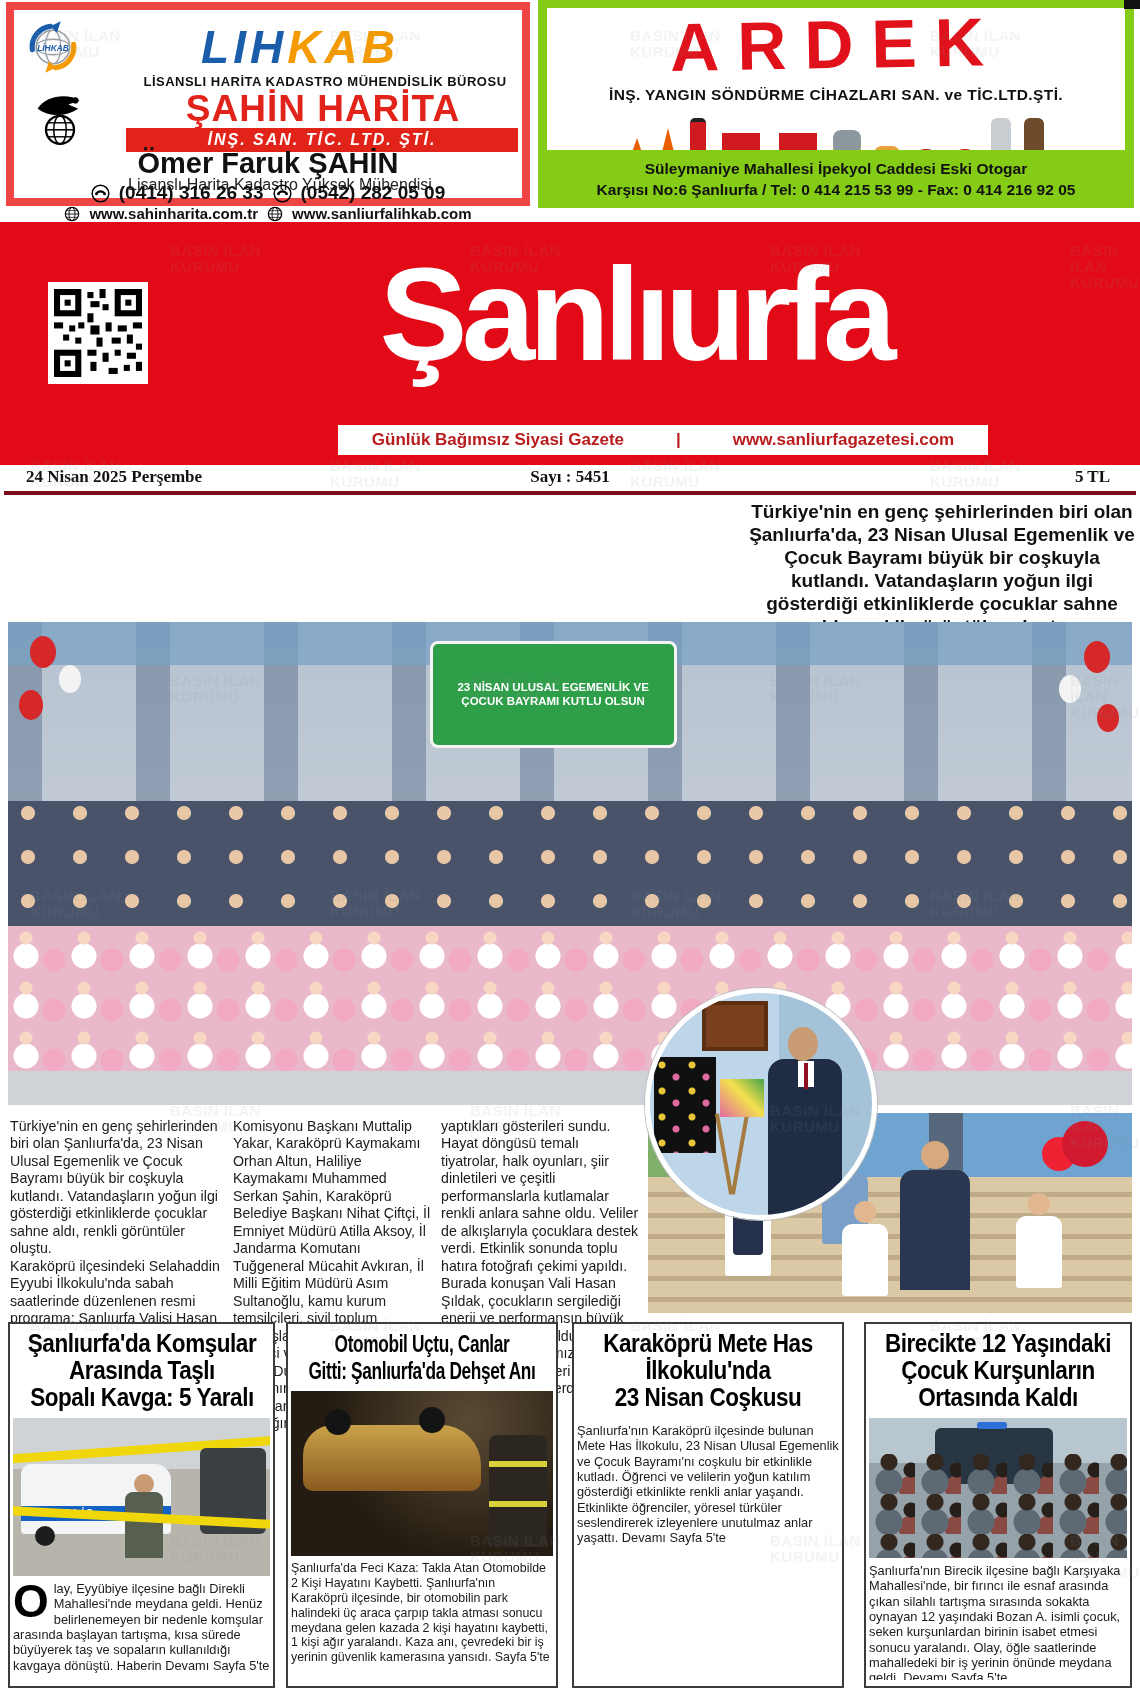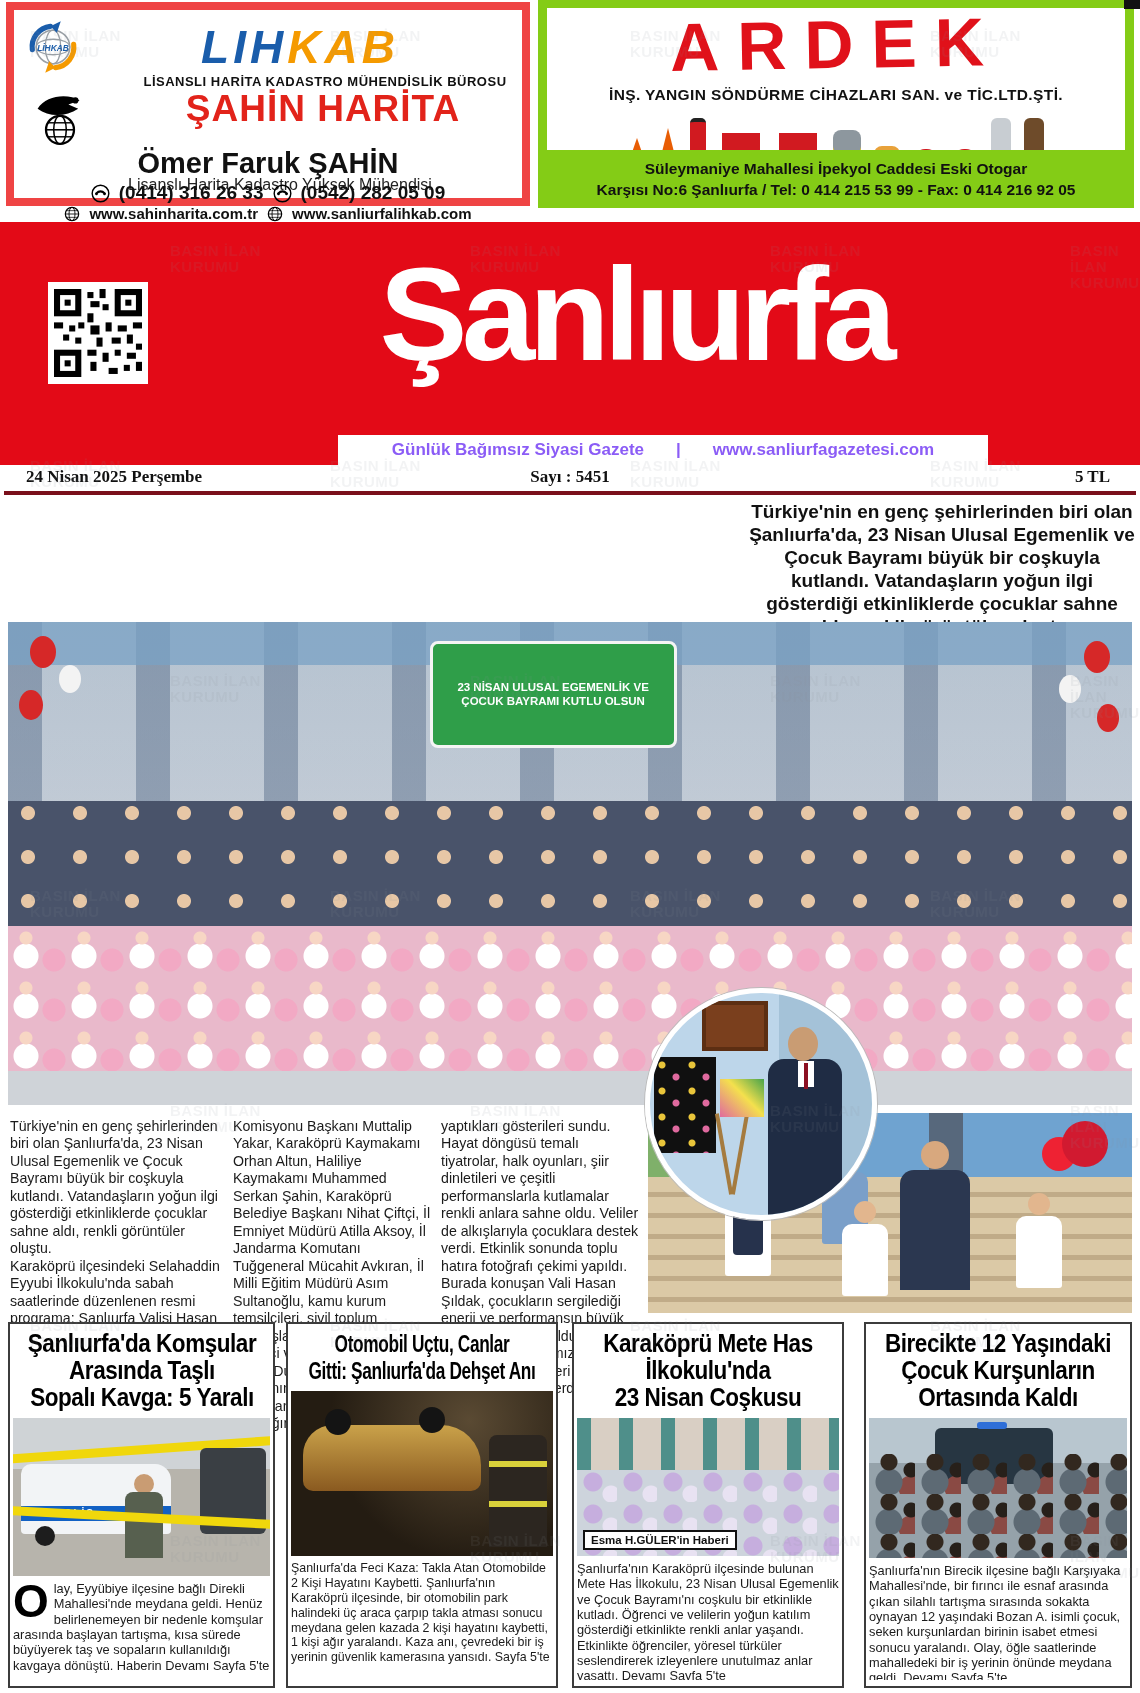--- a/index.html
+++ b/index.html
@@ -46,22 +46,22 @@
   .suit.silver{background:#c8cdd2;} .suit.brown{background:#6e4b2a;}
   .ardek-addr{position:absolute;left:0;bottom:7px;width:100%;text-align:center;font-weight:bold;font-size:15.5px;color:#111;line-height:1.35;}
 
   .corner-mark{right:0;top:0;width:16px;height:9px;background:#111;}
 
   
   .masthead{left:0;top:222px;width:1140px;height:243px;background:#e30a17;}
   .qr{position:absolute;left:48px;top:60px;width:100px;height:102px;background:#fff;padding:6px;box-sizing:border-box;}
   .mast-title{position:absolute;left:130px;right:0;top:10px;text-align:center;color:#fff;
               font-size:132px;font-weight:bold;letter-spacing:-6px;line-height:1.25;}
-  .mast-bar{position:absolute;left:338px;bottom:0;width:650px;height:30px;background:#fff;
-            display:flex;align-items:center;justify-content:center;gap:32px;font-weight:bold;font-size:17px;color:#8b5cf6;}
+  .mast-bar{position:absolute;left:338px;bottom:10px;width:650px;height:30px;background:#fff;
+            display:flex;align-items:center;justify-content:center;gap:52px;font-weight:bold;font-size:17px;color:#b91c1c;}
 
   
   .dateline{left:0;top:467px;width:1140px;height:22px;font-family:"Liberation Serif",serif;font-weight:bold;font-size:17px;color:#111;}
   .dl-date{position:absolute;left:26px;top:0;}
   .dl-issue{position:absolute;left:0;width:100%;text-align:center;top:0;}
   .dl-price{position:absolute;right:30px;top:0;}
   .rule{left:4px;top:491px;width:1132px;height:4px;background:#7a0f1b;}
 
   
   .headline{left:4px;top:499px;width:742px;height:124px;position:absolute;}
@@ -204,20 +204,21 @@
         <circle cx="20" cy="27" r="10" fill="none" stroke="#000" stroke-width="1.6"></circle>
         <ellipse cx="20" cy="27" rx="4.5" ry="10" fill="none" stroke="#000" stroke-width="1.1"></ellipse>
         <line x1="10" y1="27" x2="30" y2="27" stroke="#000" stroke-width="1.1"></line>
         <line x1="11.5" y1="22" x2="28.5" y2="22" stroke="#000" stroke-width="1"></line>
         <line x1="11.5" y1="32" x2="28.5" y2="32" stroke="#000" stroke-width="1"></line>
         <path d="M4 12 C10 2 26 1 34 6 L26 9 L33 12 C24 18 12 18 4 12 Z" fill="#000"></path>
         <circle cx="31" cy="6" r="2.2" fill="#000"></circle>
       </svg>
       <div class="sah-name">ŞAHİN HARİTA</div>
     </div>
+    <div class="sah-bar">İNŞ. SAN. TİC. LTD. ŞTİ.</div>
     <div class="omer">Ömer Faruk ŞAHİN</div>
     <div class="omer-t">Lisanslı Harita Kadastro Yüksek Mühendisi</div>
     <div class="contact">
       <div class="c-row ph">
         <svg viewBox="0 0 24 24" width="19" height="19">
           <circle cx="12" cy="12" r="10.5" fill="none" stroke="#000" stroke-width="1.8"></circle>
           <path d="M6.5 12 Q12 6.8 17.5 12" fill="none" stroke="#000" stroke-width="2.6" stroke-linecap="round"></path>
           <circle cx="7" cy="12.6" r="1.6"></circle>
             <circle cx="17" cy="12.6" r="1.6"></circle>
         </svg>
@@ -427,25 +428,20 @@
     </div>
     <div class="sbody">Şanlıurfa'da Feci Kaza: Takla Atan Otomobilde 2 Kişi Hayatını Kaybetti. Şanlıurfa'nın Karaköprü ilçesinde, bir otomobilin park halindeki üç araca çarpıp takla atması sonucu meydana gelen kazada 2 kişi hayatını kaybetti, 1 kişi ağır yaralandı. Kaza anı, çevredeki bir iş yerinin güvenlik kamerasına yansıdı. Sayfa 5'te</div>
   </div>
 
   <div class="sbox sb3">
     <h2 class="h3l">
         <span>Karaköprü Mete Has
 İlkokulu'nda
 23 Nisan Coşkusu</span>
       </h2>
-    <div class="sphoto ph3">
-      <div class="sch-top"></div>
-      <div class="sch-crowd"></div>
-      <div class="sch-cap">Esma H.GÜLER'in Haberi</div>
-    </div>
     <div class="sbody">Şanlıurfa'nın Karaköprü ilçesinde bulunan Mete Has İlkokulu, 23 Nisan Ulusal Egemenlik ve Çocuk Bayramı'nı coşkulu bir etkinlikle kutladı. Öğrenci ve velilerin yoğun katılım gösterdiği etkinlikte renkli anlar yaşandı. Etkinlikte öğrenciler, yöresel türküler seslendirerek izleyenlere unutulmaz anlar yaşattı. Devamı Sayfa 5'te</div>
   </div>
 
   <div class="sbox sb4">
     <h2 class="h3l">
         <span>Birecikte 12 Yaşındaki
 Çocuk Kurşunların
 Ortasında Kaldı</span>
       </h2>
     <div class="sphoto ph4">

